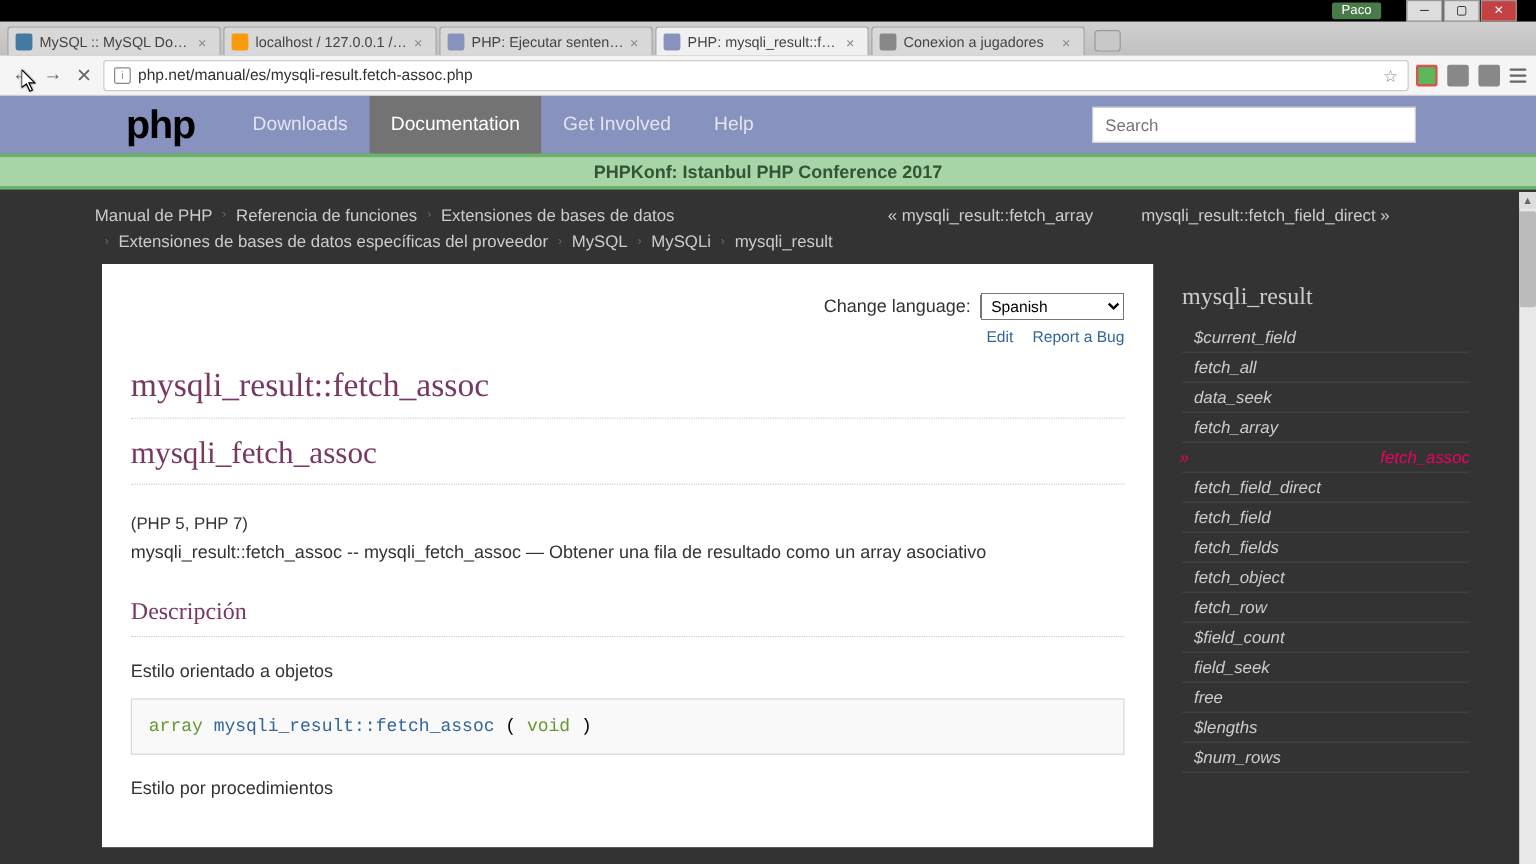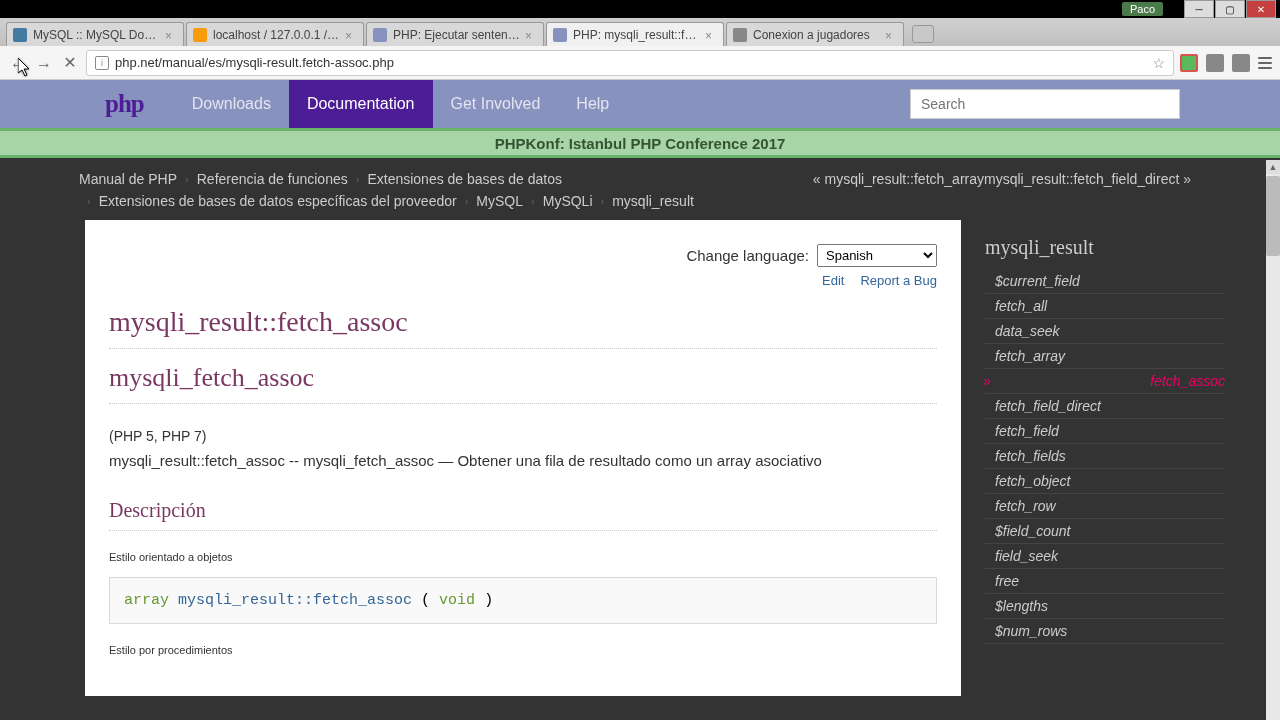--- a/index.html
+++ b/index.html
@@ -1,19 +1,19 @@
 <!DOCTYPE html>
 <html><head>
 <meta charset="utf-8">
 <style>
 * { margin: 0; padding: 0; box-sizing: border-box; }
 body { font-family: "Helvetica Neue", Helvetica, Arial, sans-serif; font-size: 14px; background: #333; width: 1280px; height: 720px; overflow: hidden; position: relative; }
 
 
-.titlebar { height: 18px; background: #000; display: flex; justify-content: flex-end; align-items: center; padding-right: 4px; }
+.titlebar { height: 18px; background: #000; display: flex; justify-content: flex-end; align-items: center; padding-right: 16px; }
 .user-badge { background: #4a7a4a; color: #fff; font-size: 11px; padding: 1px 8px; border-radius: 2px; margin-right: 20px; }
 .winbtn { width: 30px; height: 18px; display: flex; align-items: center; justify-content: center; background: #ddd; border: 1px solid #999; margin-left: 1px; font-size: 10px; }
 .winbtn.close { background: #c54040; color: #fff; }
 
 
 .tabstrip { height: 28px; background: linear-gradient(#d0d0d0, #c0c0c0); display: flex; align-items: flex-end; padding-left: 6px; }
 .tab { height: 24px; width: 178px; background: #f0f0f0; border: 1px solid #999; border-bottom: none; border-radius: 3px 3px 0 0; display: flex; align-items: center; padding: 0 6px; font-size: 12px; color: #444; margin-right: 2px; position: relative; overflow: hidden; white-space: nowrap; }
 .tab.inactive { background: #d8d8d8; }
 .tab .favicon { width: 14px; height: 14px; margin-right: 6px; flex-shrink: 0; background: #888; border-radius: 2px; }
 .tab .favicon.mysql { background: #4479a1; }
@@ -32,52 +32,52 @@
 .addressbar .star { color: #888; font-size: 14px; }
 .ext-icons { display: flex; gap: 8px; align-items: center; }
 .ext-icon { width: 18px; height: 18px; background: #888; border-radius: 2px; }
 .ext-icon.green { background: #5bb85b; border: 2px solid #d9534f; }
 .menu-icon { display: flex; flex-direction: column; gap: 3px; width: 14px; }
 .menu-icon span { height: 2px; background: #666; border-radius: 1px; }
 
 
 .site { position: relative; height: calc(720px - 18px - 28px - 34px); overflow: hidden; background: #333; }
 .php-header { height: 48px; background: #8892bf; display: flex; align-items: center; padding: 0 0 0 105px; }
-.php-logo { font-family: Liberation Serif, serif; font-size: 25px; font-weight: bold; color: #4c1d95; letter-spacing: -1px; margin-right: 30px; }
+.php-logo { font-family: Liberation Sans, sans-serif; font-size: 33px; font-weight: bold; color: #000000; letter-spacing: -1px; margin-right: 30px; }
 .php-nav { display: flex; height: 48px; }
 .php-nav a { display: flex; align-items: center; padding: 0 18px; color: #e2e4ef; font-size: 16px; text-decoration: none; }
-.php-nav a.active { background: #4c1d95; color: #fff; }
+.php-nav a.active { background: #737373; color: #fff; }
 .php-search { margin-left: auto; margin-right: 100px; }
 .php-search input { width: 270px; height: 30px; padding: 0 10px; border: 1px solid #ccc; font-size: 14px; background: #fff; }
 
 .announcement { height: 30px; background: #a8d5a8; border-top: 3px solid #6ab36a; border-bottom: 3px solid #6ab36a; display: flex; align-items: center; justify-content: center; }
 .announcement a { color: #335533; font-weight: bold; font-size: 15px; text-decoration: none; }
 
 .breadcrumbs { background: #333; color: #ccc; padding: 10px 79px 8px; font-size: 14px; line-height: 22px; display: flex; flex-wrap: wrap; align-items: center; position: relative; }
 .breadcrumbs a { color: #ccc; text-decoration: none; }
 .breadcrumbs .sep { color: #666; margin: 0 8px; font-size: 11px; }
 .bc-left { display: flex; flex-wrap: wrap; align-items: center; max-width: 620px; }
-.bc-right { margin-left: auto; display: flex; position: absolute; right: 89px; top: 10px; }
+.bc-right { margin-left: auto; display: flex; gap: 40px; position: absolute; right: 122px; top: 10px; }
 .bc-right a { color: #ccc; }
 
 .content-wrap { display: flex; padding: 0 0 0 85px; gap: 24px; }
 .main { background: #fff; width: 876px; padding: 24px 24px 40px; }
 .lang-row { display: flex; justify-content: flex-end; align-items: center; gap: 8px; font-size: 15px; color: #333; }
 .lang-row select { font-size: 13px; padding: 2px 4px; width: 120px; }
 .edit-row { display: flex; justify-content: flex-end; gap: 16px; margin-top: 6px; font-size: 13px; }
 .edit-row a { color: #369; text-decoration: none; }
 
 h1.title { font-family: Georgia, serif; font-size: 28px; font-weight: normal; color: #793862; margin-top: 18px; padding-bottom: 10px; border-bottom: 1px dotted #ccc; }
 h1.title2 { font-family: Georgia, serif; font-size: 26px; font-weight: normal; color: #793862; margin-top: 14px; padding-bottom: 10px; border-bottom: 1px dotted #ccc; }
 
 .version { margin-top: 24px; font-size: 14px; color: #333; }
 .desc-line { margin-top: 8px; font-size: 15px; color: #333; }
 
 h2.section { font-family: Georgia, serif; font-size: 20px; font-weight: normal; color: #793862; margin-top: 30px; padding-bottom: 8px; border-bottom: 1px dotted #ccc; }
-.style-label { margin-top: 20px; font-size: 11px; color: #333; }
+.style-label { margin-top: 20px; font-size: 15px; color: #333; }
 
 .methodsynopsis { margin-top: 14px; border: 1px solid #d9d9d9; background: #f9f9f9; padding: 14px; font-family: "Consolas", "Courier New", monospace; font-size: 15px; }
 .methodsynopsis .type { color: #693; }
 .methodsynopsis .methodname { color: #369; }
 .methodsynopsis .void { color: #693; }
 
 .sidebar { width: 240px; padding-top: 16px; }
 .sidebar h3 { font-family: Georgia, serif; font-size: 20px; font-weight: normal; color: #ccc; margin-bottom: 10px; }
 .sidebar ul { list-style: none; font-style: italic; }
 .sidebar li { padding: 4px 0; border-bottom: 1px solid #444; }

